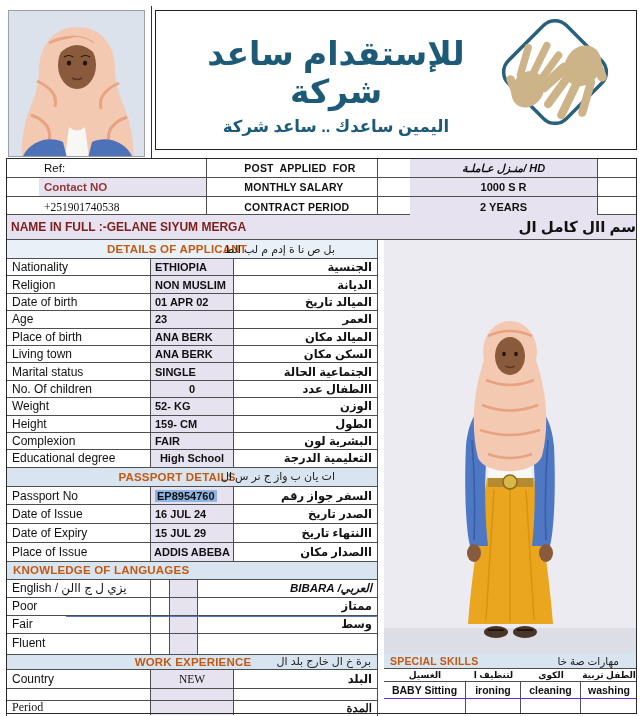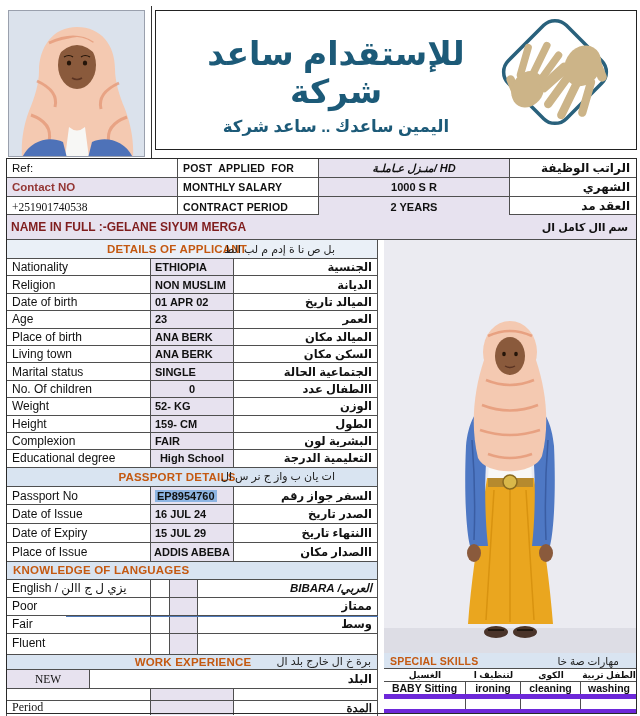--- a/index.html
+++ b/index.html
@@ -16,33 +16,33 @@
   .logo-box{left:155px;top:10px;width:482px;height:140px;border:1.5px solid #222;background:#fff;}
   .titles{position:absolute;left:20px;top:24px;width:320px;text-align:center;color:#1c5a78;}
   .company-title{font-size:33px;font-weight:bold;line-height:1.15;}
   .company-tagline{font-size:16.5px;font-weight:bold;margin-top:6px;}
   .logo-svg{position:absolute;right:6px;top:3px;}
 
   
   .info-table{left:6px;top:158px;width:631px;height:57px;border:1px solid #4f4f4f;background:#fff;}
   .irow{display:flex;height:19px;border-bottom:1px solid #4f4f4f;box-sizing:border-box;}
   .irow:last-child{border-bottom:none;}
-  .ic{box-sizing:border-box;height:100%;display:flex;align-items:center;border-right:1px solid #4f4f4f;overflow:hidden;}
+  .ic{box-sizing:border-box;height:100%;display:flex;align-items:center;border-right:1px solid #4f4f4f;overflow:hidden;margin-left:32px;}
   .ic.a{width:171px;padding-left:5px;font-size:11.5px;}
   .ic.b{width:141px;padding-left:5px;font-size:10.5px;font-weight:600;letter-spacing:.2px;white-space:pre;}
   .ic.c{width:191px;justify-content:center;background:#e7e2ef;font-size:11px;font-weight:bold;}
   .ic.d{flex:1;justify-content:flex-end;padding-right:6px;font-size:12px;font-weight:bold;border-right:none;}
   .contact-cell{background:#e7e2ef;font-weight:bold;color:#943634;font-size:11.5px;}
   .phone{font-family:"Liberation Serif","DejaVu Serif",serif;font-size:11.5px;}
 
   
   .name-row{left:6px;top:215px;width:631px;height:25px;background:#e7e2ef;border:1px solid #4f4f4f;border-top:none;
             display:flex;align-items:center;justify-content:space-between;}
   .name-en{padding-left:4px;font-size:12px;font-weight:bold;color:#7f1d1d;}
-  .name-ar{padding-right:8px;font-size:11px;font-weight:bold;}
+  .name-ar{font-size:15px;font-weight:bold;}
 
   
   .left-table{left:6px;top:240px;width:372px;height:476px;border-left:1px solid #4f4f4f;border-right:1px solid #4f4f4f;background:#fff;overflow:hidden;}
   .trow{display:flex;align-items:center;border-bottom:1px solid #4f4f4f;box-sizing:border-box;position:relative;}
   .h19{height:19px}.d{height:17.4px}.p{height:18.8px}.l18{height:18px}
   .l20{height:20px;border-bottom:none;align-items:flex-start;}
   .h16{height:16px}.h12{height:12px}.h14{height:14px;border-bottom:none;font-family:Liberation Serif, serif;}
   .cl{box-sizing:border-box;width:144px;height:100%;display:flex;align-items:center;padding-left:5px;border-right:1px solid #4f4f4f;font-size:12px;}
   .cv{box-sizing:border-box;width:83px;height:100%;display:flex;align-items:center;padding-left:4px;border-right:1px solid #4f4f4f;background:#e7e2ef;font-size:11px;font-weight:bold;}
   .cv.ctr{justify-content:center;padding-left:0;}
@@ -60,21 +60,21 @@
   .blue-line{left:66px;top:616px;width:312px;height:0;border-top:1.5px solid #4f79b8;z-index:4;}
 
   
   .photo2{left:384px;top:240px;width:253px;height:413px;background:#ebebf1;overflow:hidden;}
   .skills{left:384px;top:653px;width:253px;background:#fff;}
   .sk-hdr{position:relative;height:15px;background:#d9e4f1;border-bottom:1px solid #4f4f4f;display:flex;align-items:center;}
   .sk-hdr .sec-title{width:auto;position:static;padding-left:6px;font-size:10.5px;}
   .sk-hdr .sec-ar{right:18px;font-size:10.5px;}
   .sk-ar-row{display:flex;height:13px;align-items:center;border-bottom:1px solid #4f4f4f;box-sizing:border-box;}
   .sk-ar-row span{display:block;text-align:center;font-size:9px;font-weight:bold;}
-  .sk-cols,.sk-empty{display:flex;height:17px;border-bottom:5px solid #6d28d9;box-sizing:border-box;}
+  .sk-cols,.sk-empty{display:flex;height:17px;border-bottom:1px solid #6d28d9;box-sizing:border-box;}
   .sk-empty{height:15px;}
   .skc{box-sizing:border-box;height:100%;display:flex;align-items:center;justify-content:center;border-right:1px solid #4f4f4f;font-size:10.5px;font-weight:bold;}
   .skc:last-child{border-right:none;}
   .w1{width:82px}.w2{width:55px}.w3{width:60px}.w4{flex:1}
 </style>
 </head>
 <body>
 
 <div class="doc">
 
@@ -268,20 +268,21 @@
       <div class="c1"></div>
       <div class="c2"></div>
     </div>
 
     <div class="trow h16 hdr" style="border-top:1px solid #4f4f4f;">
       <span class="sec-title" style="width:372px;">WORK EXPERIENCE</span>
       <span class="sec-ar edge">برة خ ال خارج بلد ال</span>
     </div>
 
     <div class="trow h19">
+      <div class="cl">Country</div>
       <div class="cv serifv">NEW</div>
       <div class="ca">البلد</div>
     </div>
     <div class="trow h12">
       <div class="cl"></div>
       <div class="cv"></div>
       <div class="ca"></div>
     </div>
     <div class="trow h14">
       <div class="cl">Period</div>

